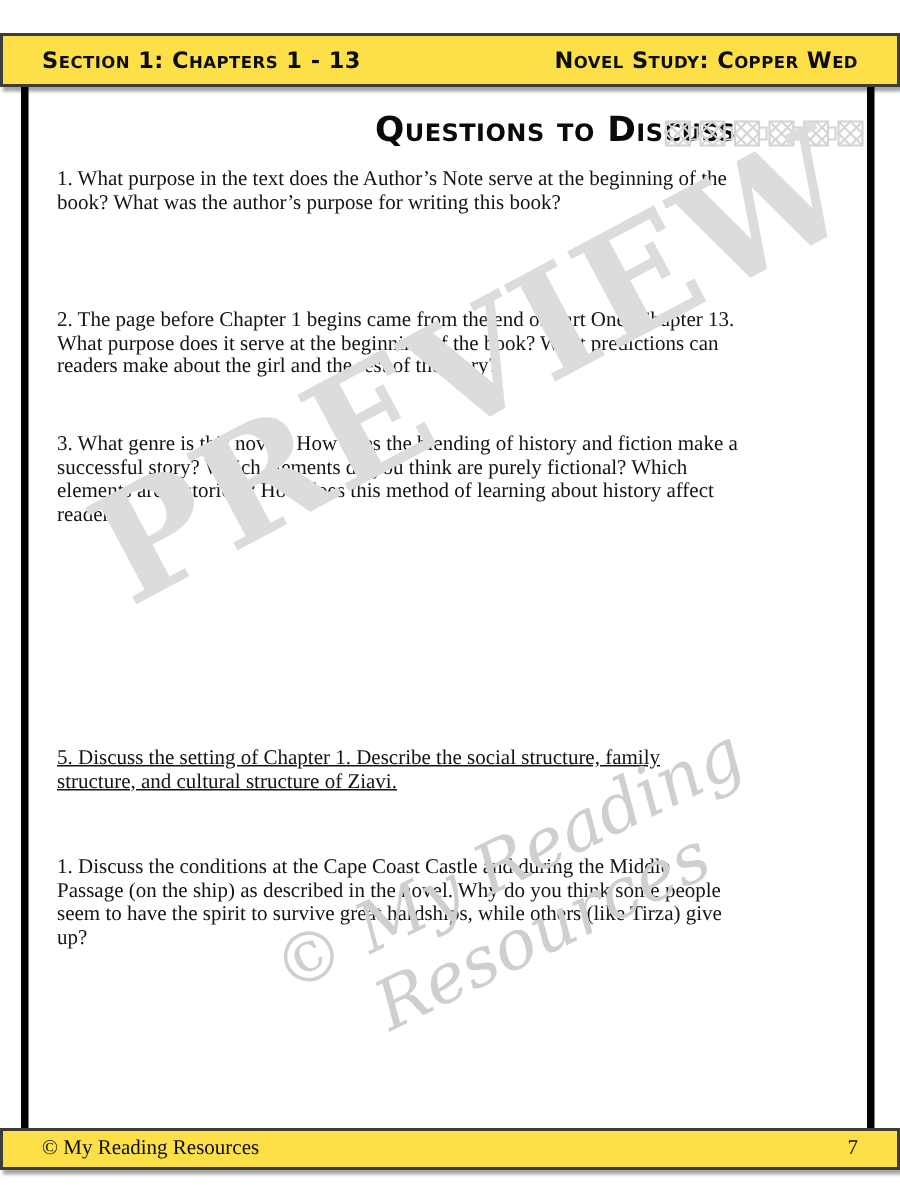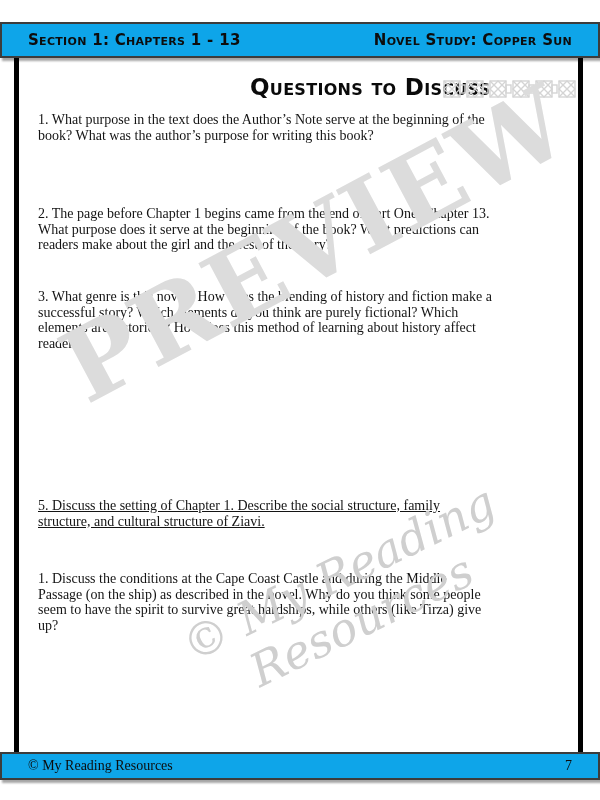--- a/index.html
+++ b/index.html
@@ -17,21 +17,21 @@
     left: 14px; top: 40px;
     width: 569px; height: 722px;
     border: 5px solid #000000;
     background: #ffffff;
     z-index: 1;
   }
 
   
   .bar {
     position: absolute; left: 0; width: 600px;
-    background: #0ea5e9;
+    background: #fde047;
     border: 2px solid #3c3c3c;
     box-shadow: 2px 3px 2px rgba(0,0,0,0.35);
     display: flex; align-items: center; justify-content: space-between;
     padding: 0 26px;
     z-index: 5;
   }
   .header-bar { top: 22px; height: 36px; }
   .footer-bar { top: 752px; height: 28px; }
 
   .deco-font {
@@ -96,21 +96,21 @@
 </style>
 </head>
 <body>
 
 <div class="page">
 
   <div class="content-box"></div>
 
   <div class="bar header-bar">
     <span class="deco-font header-text">Section 1: Chapters 1 - 13</span>
-    <span class="deco-font header-text">Novel Study: Copper Sun</span>
+    <span class="deco-font header-text">Novel Study: Copper Wed</span>
   </div>
 
   <div class="page-title deco-font">Questions to Discuss</div>
 
   <div class="title-ornament">
     <svg width="137" height="24" viewBox="0 0 137 24" fill="none" xmlns="http://www.w3.org/2000/svg">
       <g stroke="#d4d4d4" stroke-width="1.4" fill="none">
         <g transform="translate(0,0)">
           <rect x="2" y="4" width="16" height="16"></rect>
           <path d="M2 4 L18 20 M18 4 L2 20"></path>

